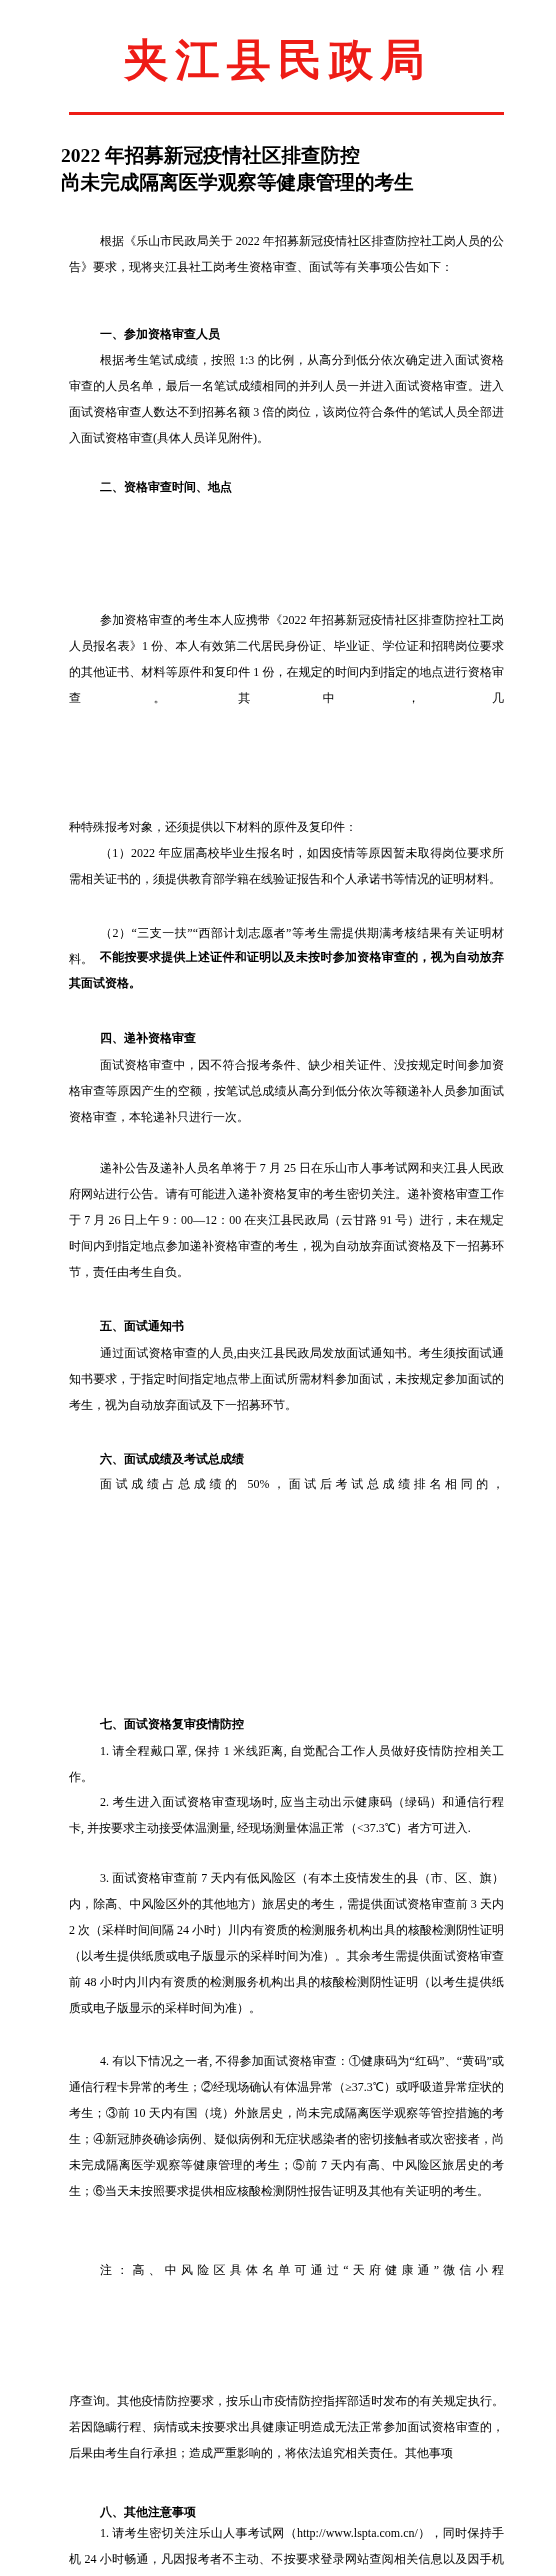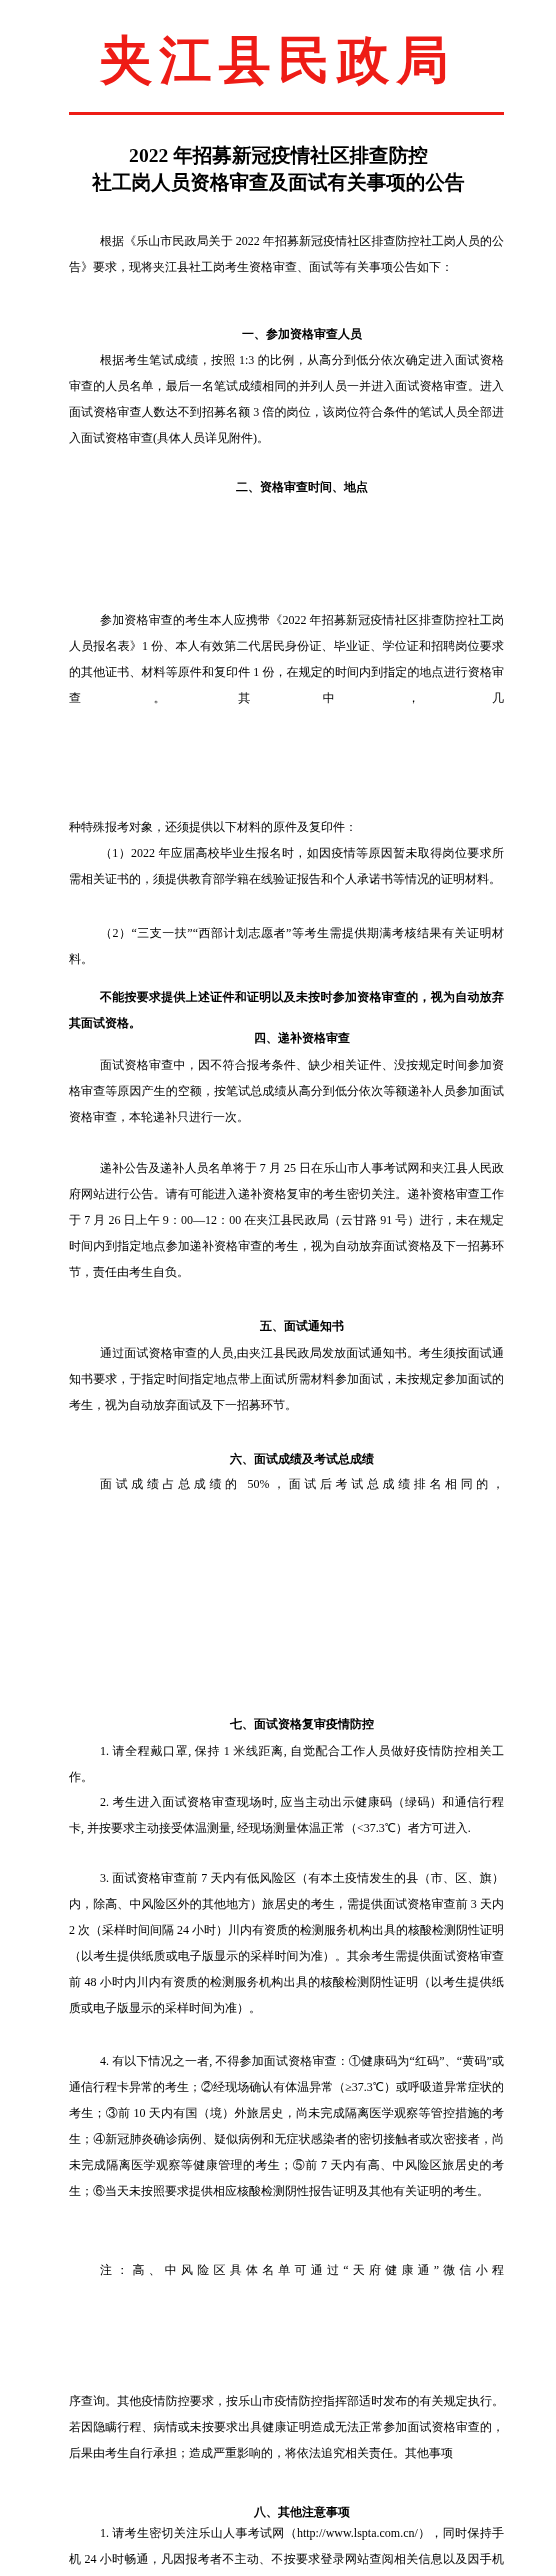--- a/index.html
+++ b/index.html
@@ -1,54 +1,54 @@
 <!DOCTYPE html>
 <html style="font-size:8.2px"><head>
 <meta charset="utf-8">
 <style>
   html,body{margin:0;padding:0;background:#ffffff;}
   .page{position:relative;width:556px;height:3934px;background:#ffffff;overflow:hidden;color:#000;}
 
   
   .banner{position:absolute;top:29px;left:0;width:556px;text-align:center;
-    font-family:"Liberation Serif",serif;font-weight:700;font-size:52px;line-height:63px;
+    font-family:"Liberation Serif",serif;font-weight:700;font-size:44px;line-height:63px;
     letter-spacing:7.2px;color:#ee1c16;white-space:nowrap;}
   .rule{position:absolute;top:112px;left:69px;width:435px;height:2.6px;background:#ee1c16;}
 
   
-  .doc-title{position:absolute;top:142px;left:61px;width:435px;text-align:center;
+  .doc-title{position:absolute;top:142px;left:61px;width:435px;text-align:left;
     font-family:"Liberation Serif",serif;font-weight:700;font-size:19.6px;line-height:27px;color:#000;}
 
   
   .blk{position:absolute;left:69px;width:435px;font-family:"Liberation Serif",serif;
     font-size:12px;line-height:26px;text-align:justify;color:#000;}
   .ind{text-indent:31px;}
   .jl{text-align-last:justify;}
   .bold{font-weight:700;}
-  .hd{font-family:"Liberation Sans",sans-serif;font-weight:700;text-indent:31px;text-align:center;}
+  .hd{font-family:"Liberation Sans",sans-serif;font-weight:700;text-indent:31px;text-align:left;}
 
   .b-intro{top:228px}  .b-h1{top:321px}   .b-p1{top:347px}   .b-h2{top:474px}
   .b-p2{top:502px}     .b-h3{top:580px}  .b-p3a{top:607px} .b-p3b{top:814px}
-  .b-p3c{top:840px}   .b-p3d{top:920px} .b-p3e{top:984px} .b-h4{top:1025px}
+  .b-p3c{top:840px}   .b-p3d{top:920px} .b-p3e{top:944px} .b-h4{top:1025px}
   .b-p4a{top:1052px}   .b-p4b{top:1155px} .b-h5{top:1313px}  .b-p5{top:1340px}
   .b-h6{top:1446px}    .b-p6a{top:1471px} .b-p6b{top:1605px} .b-h7{top:1711px}
   .b-p7a{top:1738px}   .b-p7b{top:1789px} .b-p7c{top:1865px} .b-p7d{top:2048px}
   .b-p7e{top:2257px}   .b-p7f{top:2388px} .b-h8{top:2499px}  .b-p8a{top:2520px}
 </style>
 </head>
 <body>
 
 <div class="page">
 
   <div class="banner">夹江县民政局</div>
   <div class="rule"></div>
 
   <div class="doc-title">
     <div>2022 年招募新冠疫情社区排查防控</div>
-    <div>社工岗人员资格审查及面试有关事项的公告</div>
+    <div>尚未完成隔离医学观察等健康管理的考生</div>
   </div>
 
   <div class="blk ind b-intro">根据《乐山市民政局关于 2022 年招募新冠疫情社区排查防控社工岗人员的公告》要求，现将夹江县社工岗考生资格审查、面试等有关事项公告如下：</div>
 
   <div class="blk hd b-h1">一、参加资格审查人员</div>
   <div class="blk ind b-p1">根据考生笔试成绩，按照 1:3 的比例，从高分到低分依次确定进入面试资格审查的人员名单，最后一名笔试成绩相同的并列人员一并进入面试资格审查。进入面试资格审查人数达不到招募名额 3 倍的岗位，该岗位符合条件的笔试人员全部进入面试资格审查(具体人员详见附件)。</div>
 
   <div class="blk hd b-h2">二、资格审查时间、地点</div>
 
   <div class="blk ind jl b-p3a">参加资格审查的考生本人应携带《2022 年招募新冠疫情社区排查防控社工岗人员报名表》1 份、本人有效第二代居民身份证、毕业证、学位证和招聘岗位要求的其他证书、材料等原件和复印件 1 份，在规定的时间内到指定的地点进行资格审查。其中，几</div>

